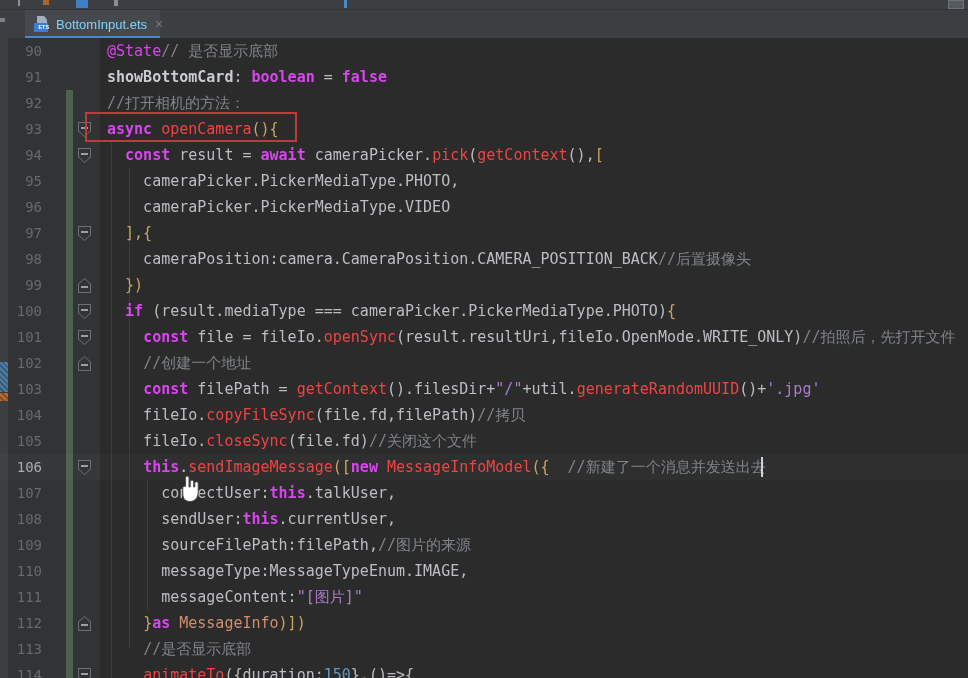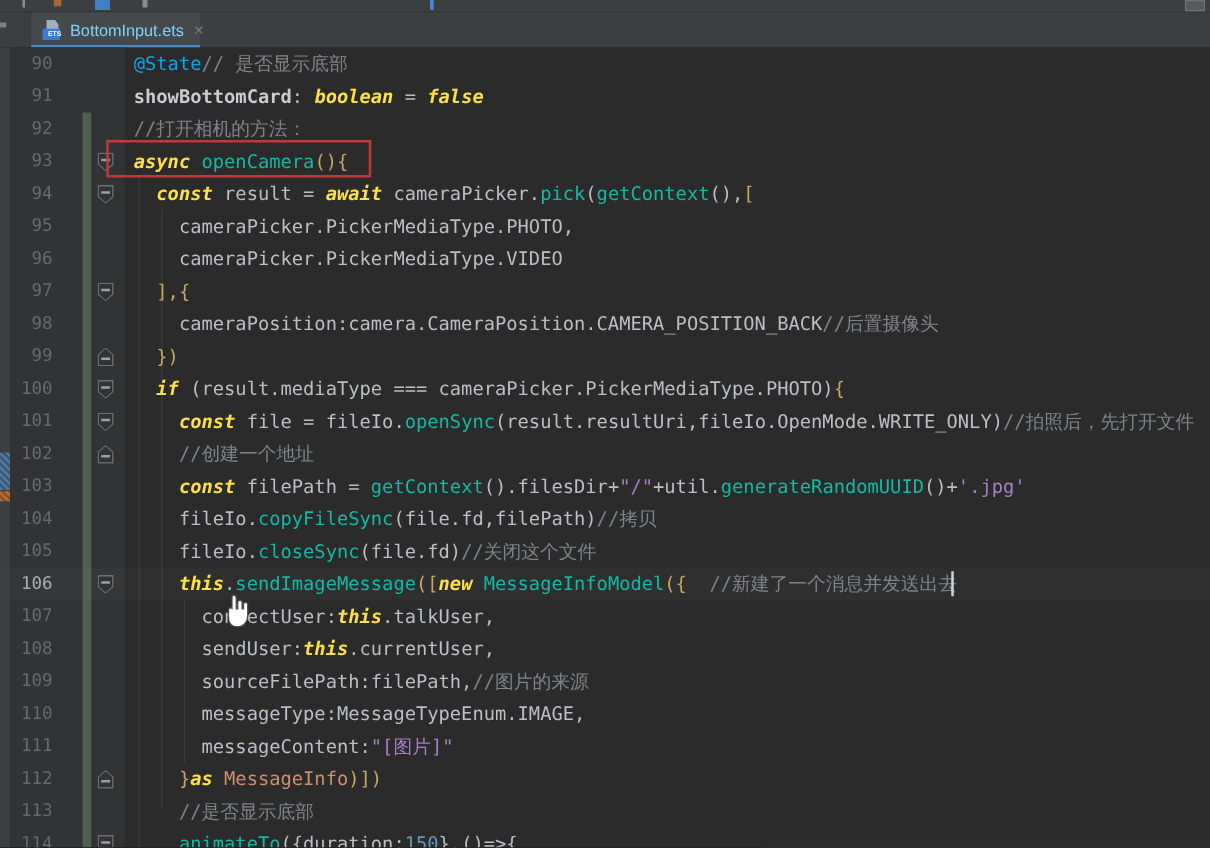--- a/index.html
+++ b/index.html
@@ -61,27 +61,27 @@
   .code-line.caret-row { background:rgba(255,255,255,0.02); }
   .ln {
     position:absolute; left:0; top:0; width:42px; text-align:right;
     font-size:14px; line-height:26px; color:#656a6e;
   }
   .caret-row .ln { color:#a5adb5; }
   .code-text {
     position:absolute; left:107px; top:0; white-space:pre;
     font-size:15px; line-height:26px; color:#bcbec4;
   }
-  .tk-k { color:#fde047; font-weight:bold;font-style:italic; }
+  .tk-k { color:#d946ef; font-weight:bold; }
   .tk-d { color:#bcbec4; }
   .tk-db{ color:#c9ccd1; font-weight:bold; }
   .tk-c { color:#7f848a; }
   .tk-s { color:#a87eca; }
-  .tk-a { color:#0ea5e9; }
-  .tk-f { color:#14b8a6; }
+  .tk-a { color:#d946ef; }
+  .tk-f { color:#ef4444; }
   .tk-b { color:#c8a661; }
   .tk-n { color:#6897bb; }
   .tk-t { color:#cf8e6d; }
   
   .fold { position:absolute; left:78px; top:6px; width:13px; height:15px; cursor:pointer; }
   .fold, .fold i { clip-path:polygon(0 0,100% 0,100% 62%,50% 100%,0 62%); }
   .fold { background:#6b7075; }
   .fold i { position:absolute; left:1px; top:1px; right:1px; bottom:1px; background:#313335; display:block; }
   .fold b { position:absolute; left:3px; right:3px; top:5px; height:2px; background:#9aa0a6; display:block; }
   .fold.end, .fold.end i { clip-path:polygon(50% 0,100% 38%,100% 100%,0 100%,0 38%); }

